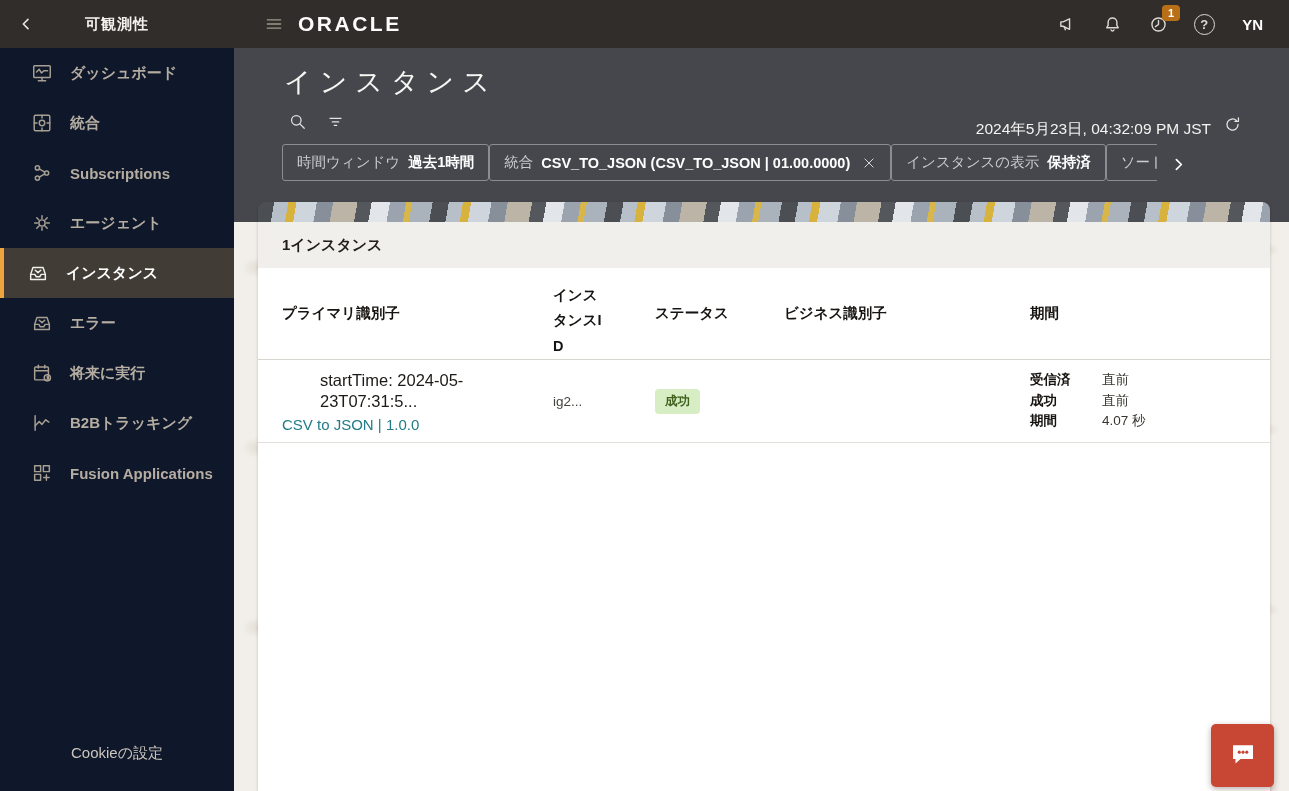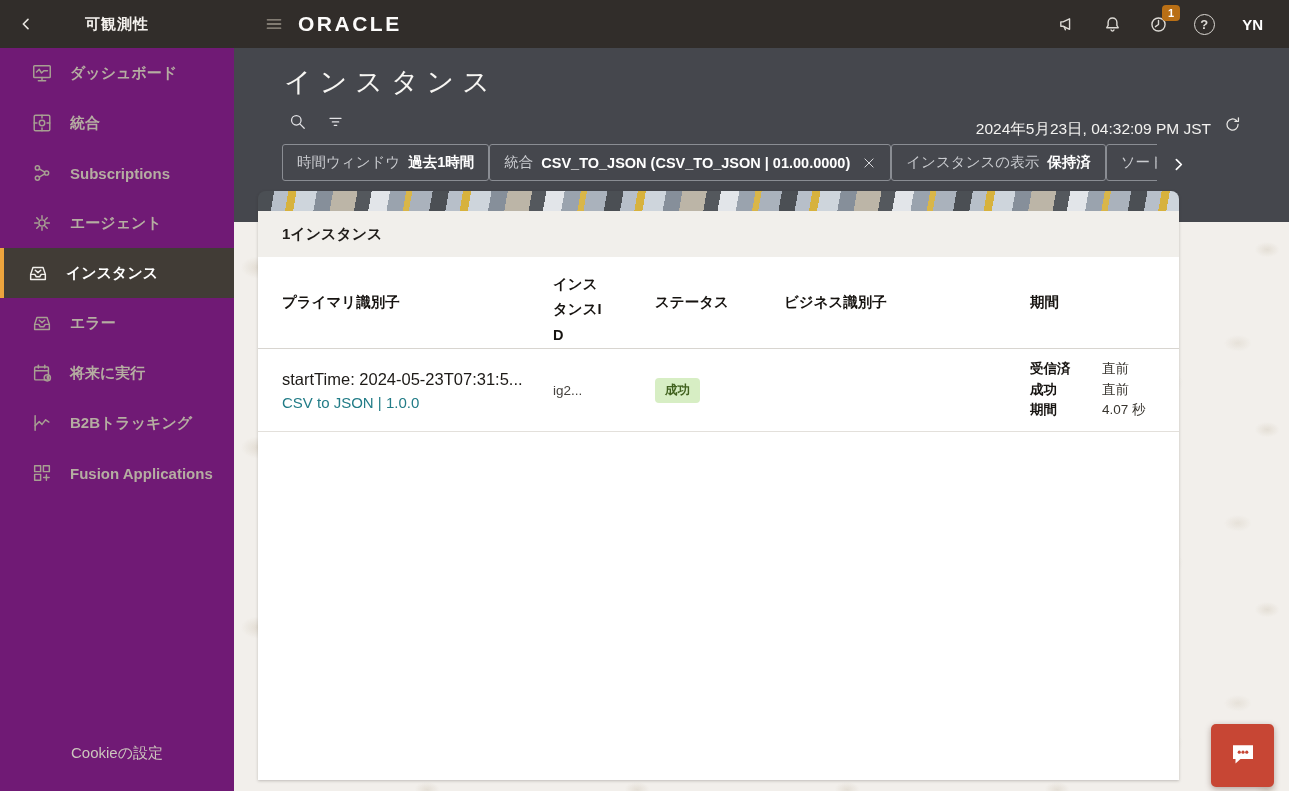--- a/index.html
+++ b/index.html
@@ -22,21 +22,21 @@
   .tb-icon-btn { position:relative; width:36px; height:36px; background:none; border:none;
     color:#dcd9d4; display:flex; align-items:center; justify-content:center; cursor:pointer; }
   .tb-badge { position:absolute; top:-1px; right:-4px; background:#b96f15; color:#fff;
     font-size:11px; font-weight:bold; padding:1px 6px; border-radius:4px; line-height:14px; }
   .help-circle { width:21px; height:21px; border:1.7px solid #dcd9d4; border-radius:50%;
     font-size:13px; font-weight:bold; display:flex; align-items:center; justify-content:center; }
   .user-chip { color:#fff; font-size:15px; font-weight:bold; padding:6px 4px 6px 10px; cursor:pointer; }
 
   
   .sidebar { position:absolute; left:0; top:48px; width:234px; height:743px;
-    background:#701a75; z-index:20; }
+    background:#0f172a; z-index:20; }
   .nav-item { display:flex; align-items:center; gap:17px; height:50px;
     padding-left:27px; color:#b5ada1; font-size:15px; font-weight:600;
     cursor:pointer; border-left:4px solid transparent; }
   .nav-item .ico { color:#a79f92; }
   .nav-item.selected { background:#413c36; border-left:4px solid #eca43d;
     color:#ffffff; padding-left:23px; }
   .nav-item.selected .ico { color:#f2f0ec; }
   .cookie-link { position:absolute; left:0; bottom:28px; width:100%; text-align:center;
     color:#ccc6bd; font-size:15px; cursor:pointer; }
 
@@ -65,37 +65,37 @@
     display:flex; overflow:hidden; }
   .chip { flex:0 0 auto; height:37px; display:flex; align-items:center;
     border:1px solid #8a8d93; border-radius:3px; padding:0 14px; font-size:14.5px;
     color:#caccd0; cursor:pointer; white-space:nowrap; background:transparent; }
   .chip b { color:#ffffff; margin-left:8px; font-weight:bold; }
   .chip .chip-x { margin-left:12px; color:#e2e3e6; width:14px; height:14px; cursor:pointer; }
   .chips-next { position:absolute; left:936px; top:104px; width:28px; height:24px;
     background:none; border:none; color:#fff; cursor:pointer; }
 
   
-  .card { position:absolute; left:24px; top:143px; width:921px; height:589px;
+  .card { position:absolute; left:24px; top:154px; width:1012px; height:589px;
     z-index:2; border-radius:8px 8px 0 0; box-shadow:0 1px 3px rgba(40,36,30,.25); }
   .banner { height:20px; border-radius:8px 8px 0 0;
     background:repeating-linear-gradient(100deg,
       #4b4f54 0 16px, #b7bfc9 16px 30px, #d7b23d 30px 38px, #ced5dc 38px 58px,
       #868f9a 58px 74px, #bcb5a7 74px 98px, #54585d 98px 112px, #e2e5e9 112px 130px,
       #9aa3ae 130px 146px, #d9b649 146px 152px, #aab2bc 152px 172px); }
   .count-bar { height:46px; background:#f1efeb; display:flex; align-items:center;
     padding:0 24px; font-size:15px; font-weight:bold; color:#1f1c19; }
   .table-wrap { background:#ffffff; height:523px; }
   .tgrid { display:grid; grid-template-columns:271px 102px 129px 246px 1fr;
     padding:0 24px; align-items:center; }
   .thead { min-height:88px; border-bottom:1px solid #d8d5d0; font-size:14.5px;
     font-weight:bold; color:#161310; }
   .th-wrap { display:inline-block; max-width:52px; word-break:break-all; line-height:1.75;margin-top:15px; }
   .trow { min-height:83px; border-bottom:1px solid #e3e0db; }
-  .cell-primary .pid { font-size:16.5px; color:#1d1a17; line-height:1.3; cursor:pointer; }
+  .cell-primary .pid { font-size:16.5px; color:#1d1a17; line-height:1.3; cursor:pointer;margin-left:38px; }
   .cell-primary .ilink { font-size:15px; color:#227c87; margin-top:3px; cursor:pointer; }
   .cell-id { font-size:13.5px; color:#45423e; }
   .status-badge { display:inline-block; background:#d7eec4; color:#40611e;
     font-size:12.5px; font-weight:600; padding:4px 10px; border-radius:4px; }
   .dur-grid { display:grid; grid-template-columns:72px auto; font-size:13.5px;
     line-height:20.5px; color:#38352f; align-self:center; }
   .dur-grid .dl { font-weight:bold; color:#161310; }
 
   
   .chat-fab { position:absolute; left:1211px; top:724px; width:63px; height:63px;

